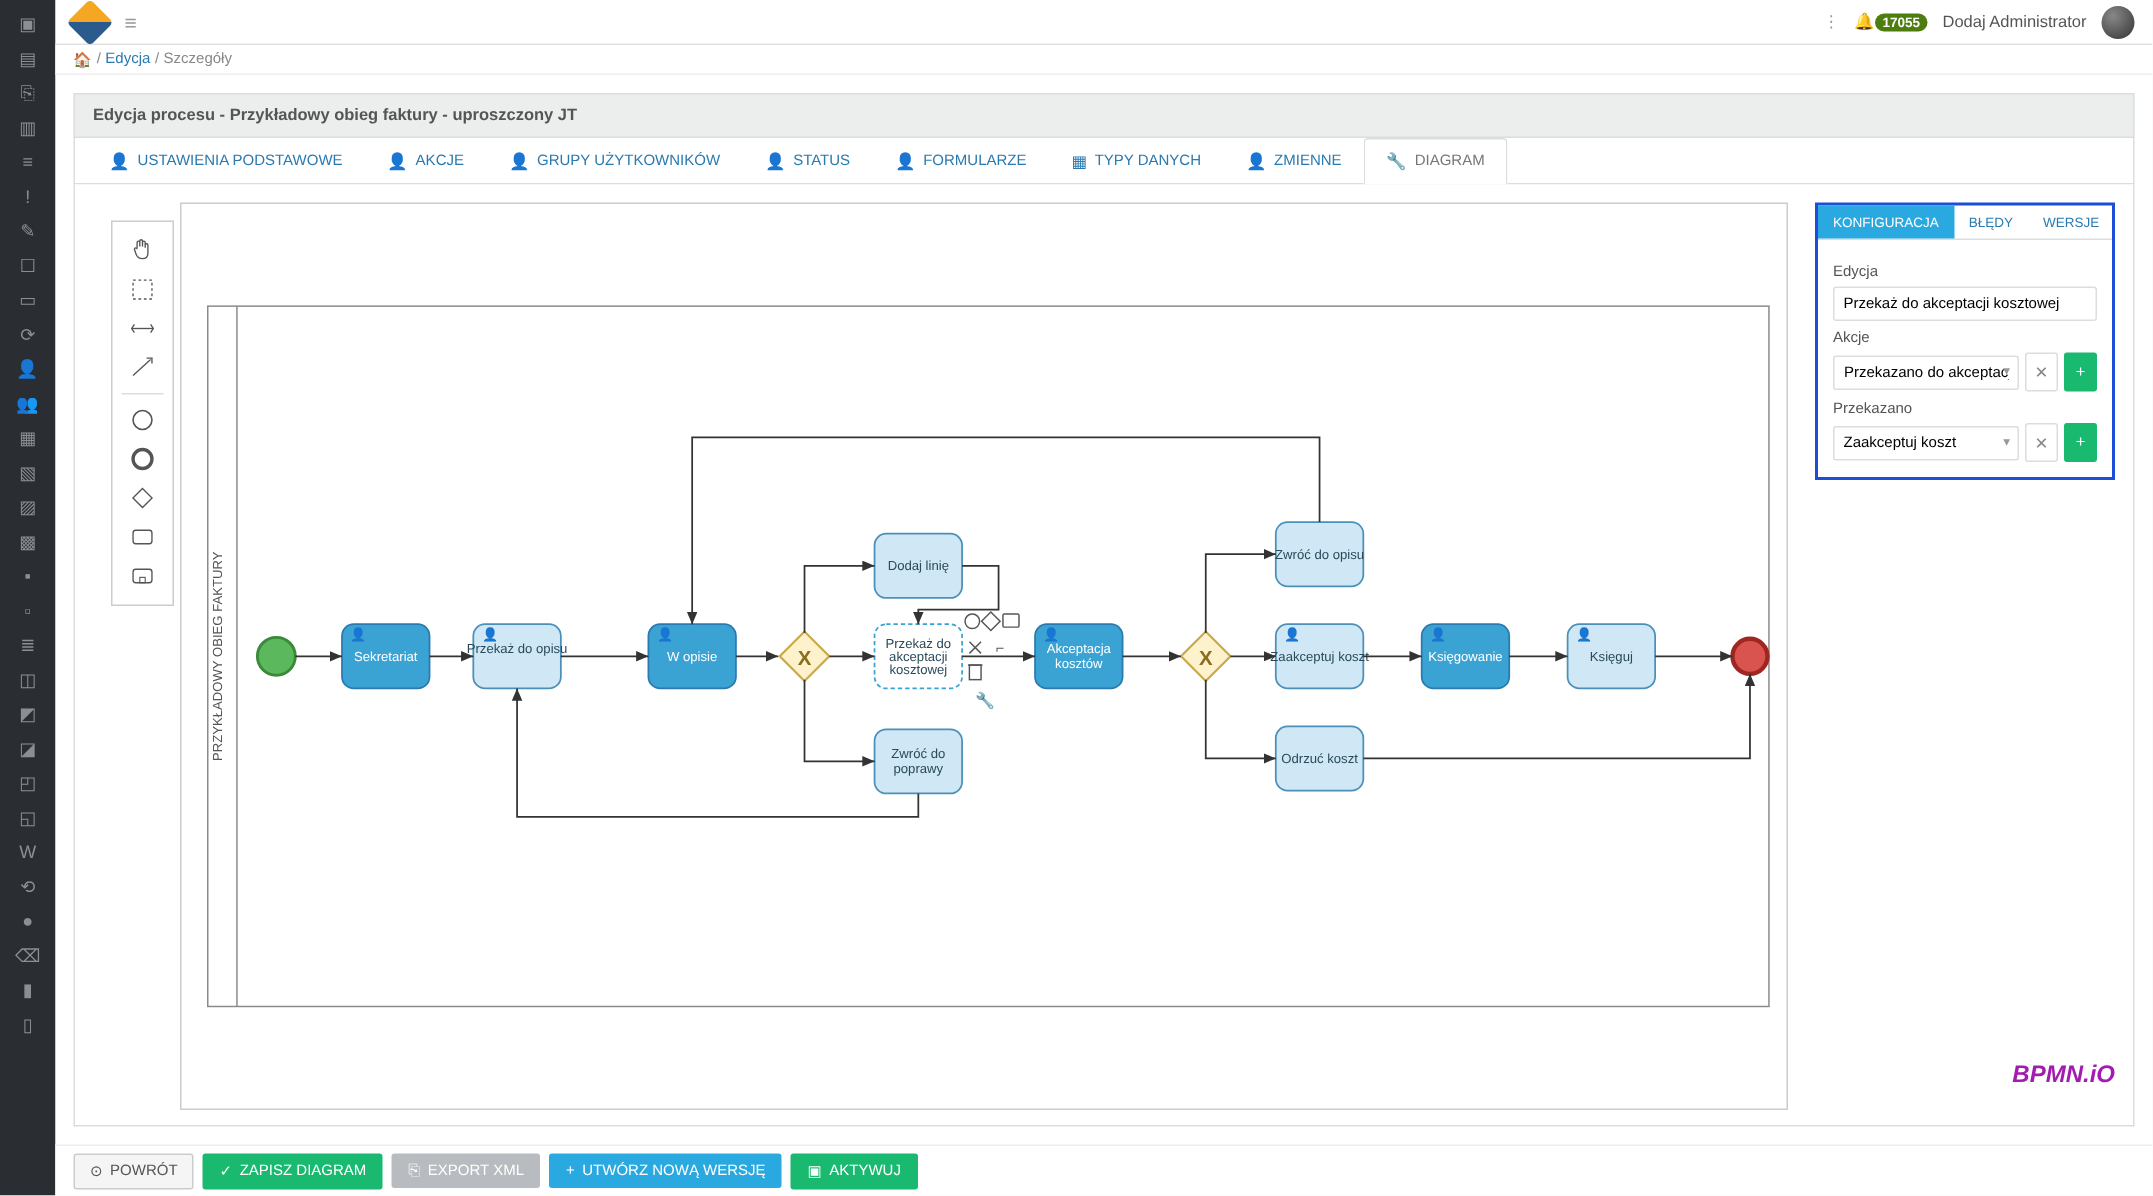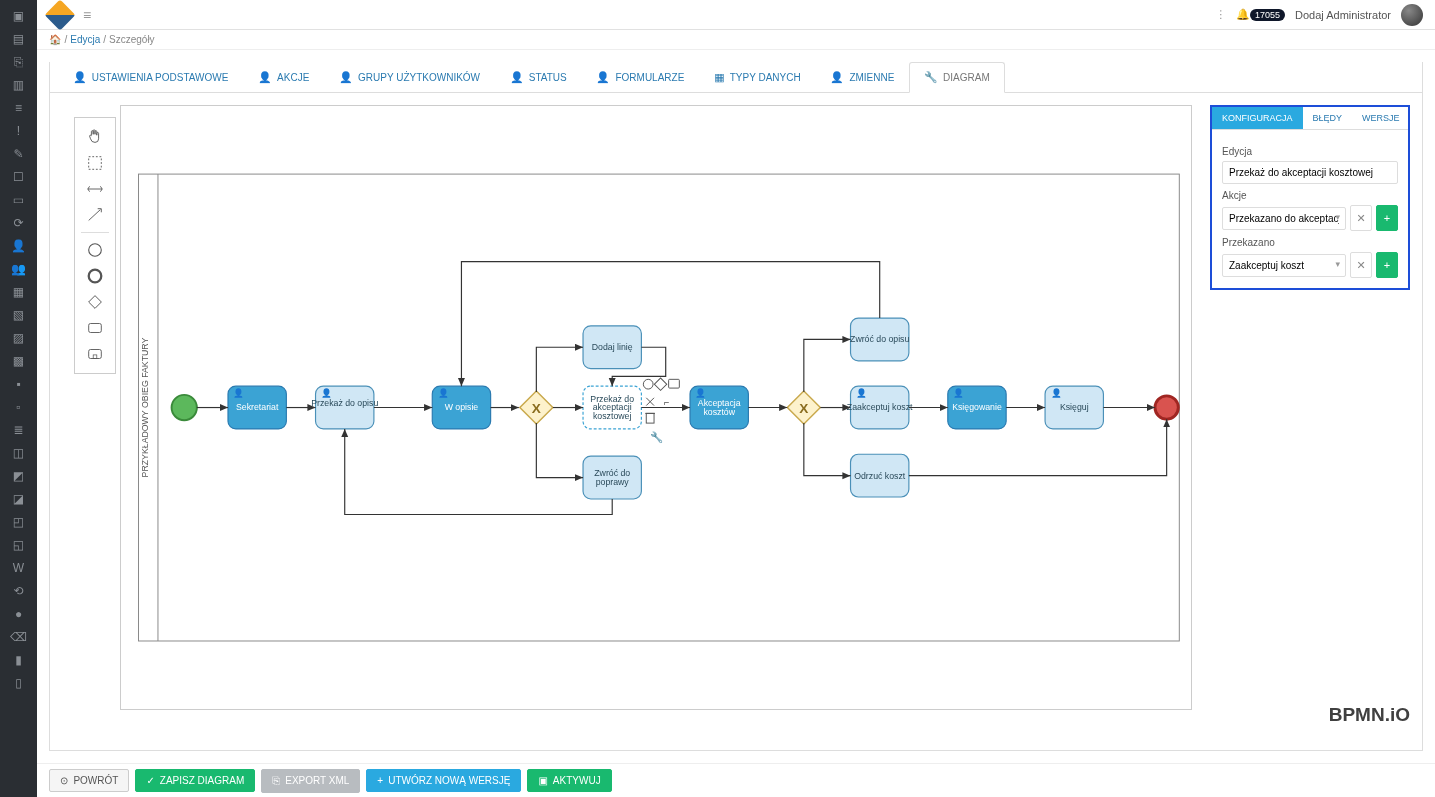--- a/index.html
+++ b/index.html
@@ -11,21 +11,21 @@
 .leftbar .item{height:23px;display:flex;align-items:center;justify-content:center;color:#8a8f95;cursor:pointer;font-size:12px}
 
 
 .main{flex:1;display:flex;flex-direction:column;background:#fff}
 
 
 .topbar{height:30px;border-bottom:1px solid #e1e1e1;display:flex;align-items:center;padding:0 12px}
 .logo{width:22px;height:22px;background:linear-gradient(135deg,#f5a623 50%,#2b5b8c 50%);transform:rotate(45deg);border-radius:3px;margin-right:12px}
 .hamburger{color:#999;cursor:pointer;font-size:14px}
 .topbar-right{margin-left:auto;display:flex;align-items:center;gap:10px}
-.badge{background:#0f172a;color:#fff;padding:1px 5px;border-radius:8px;font-size:9px;font-weight:normal}
+.badge{background:#4d7c0f;color:#fff;padding:1px 5px;border-radius:8px;font-size:9px;font-weight:bold}
 .avatar{width:22px;height:22px;border-radius:50%;background:radial-gradient(circle at 35% 30%,#888 0%,#555 60%,#333 100%)}
 
 
 .breadcrumb{height:20px;display:flex;align-items:center;padding:0 12px;font-size:10px;background:#fff;border-bottom:1px solid #eee}
 .breadcrumb a{color:#2a7ab0;text-decoration:none}
 .breadcrumb .sep{margin:0 3px;color:#888}
 .breadcrumb .cur{color:#888}
 
 
 .content{flex:1;padding:12px;display:flex;flex-direction:column;overflow:hidden}
@@ -61,21 +61,21 @@
 .sp-body input[type=text]{width:100%;padding:5px 6px;font-size:10px;border:1px solid #ddd;border-radius:2px}
 .sp-row{display:flex;gap:4px;align-items:center}
 .sp-select{flex:1;position:relative}
 .sp-select input{width:100%;padding:5px 18px 5px 6px;font-size:10px;border:1px solid #ddd;border-radius:2px}
 .sp-select::after{content:"▾";position:absolute;right:6px;top:5px;color:#999;font-size:9px}
 .sp-btn{width:22px;height:26px;display:flex;align-items:center;justify-content:center;border:1px solid #ddd;border-radius:2px;cursor:pointer;font-size:11px}
 .sp-btn.x{color:#888}
 .sp-btn.plus{background:#19b96f;color:#fff;border-color:#19b96f}
 
 
-.bpmn-logo{position:absolute;right:12px;bottom:24px;font-weight:bold;font-size:19px;color:#404040}
+.bpmn-logo{position:absolute;right:12px;bottom:24px;font-weight:bold;font-style:italic;font-size:16px;color:#a21caf}
 
 
 .footer{height:34px;display:flex;align-items:center;padding:0 12px;gap:6px;background:#fff;border-top:1px solid #eee}
 .btn{padding:5px 10px;font-size:10px;border-radius:2px;cursor:pointer;display:flex;align-items:center;gap:5px;border:1px solid #ccc;background:#f5f5f5;color:#555;text-transform:uppercase}
 .btn.green{background:#19b96f;color:#fff;border-color:#19b96f}
 .btn.gray{background:#b8bcc0;color:#fff;border-color:#b8bcc0}
 .btn.blue{background:#2aa9e0;color:#fff;border-color:#2aa9e0}
 
 
 .node-task{fill:#d0e7f5;stroke:#4a90b8;stroke-width:1.2;rx:8;ry:8}
@@ -144,20 +144,21 @@
 
     <div class="breadcrumb">
       <a href="#">🏠</a>
       <span class="sep">/</span>
       <a href="#">Edycja</a>
       <span class="sep">/</span>
       <span class="cur">Szczegóły</span>
     </div>
 
     <div class="content">
+      <div class="titlebar">Edycja procesu - Przykładowy obieg faktury - uproszczony JT</div>
       <div class="tabs">
         <div class="tab">
             <span class="ti">👤</span>
             <span>USTAWIENIA PODSTAWOWE</span>
           </div>
         <div class="tab">
             <span class="ti">👤</span>
             <span>AKCJE</span>
           </div>
         <div class="tab">

